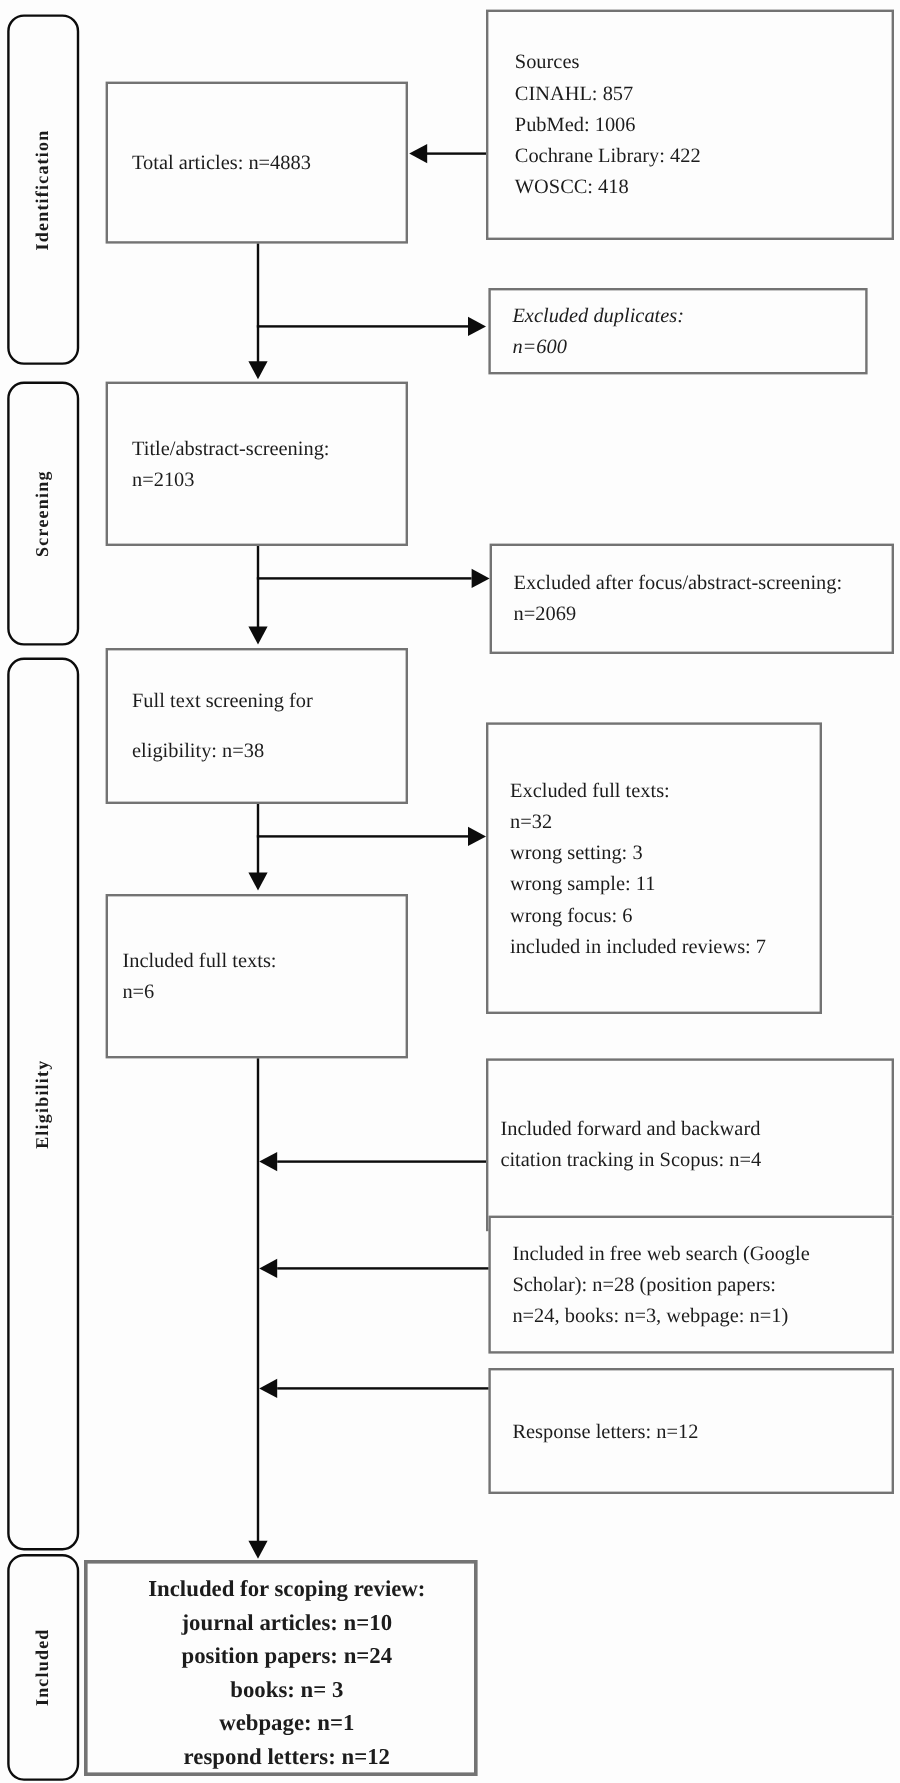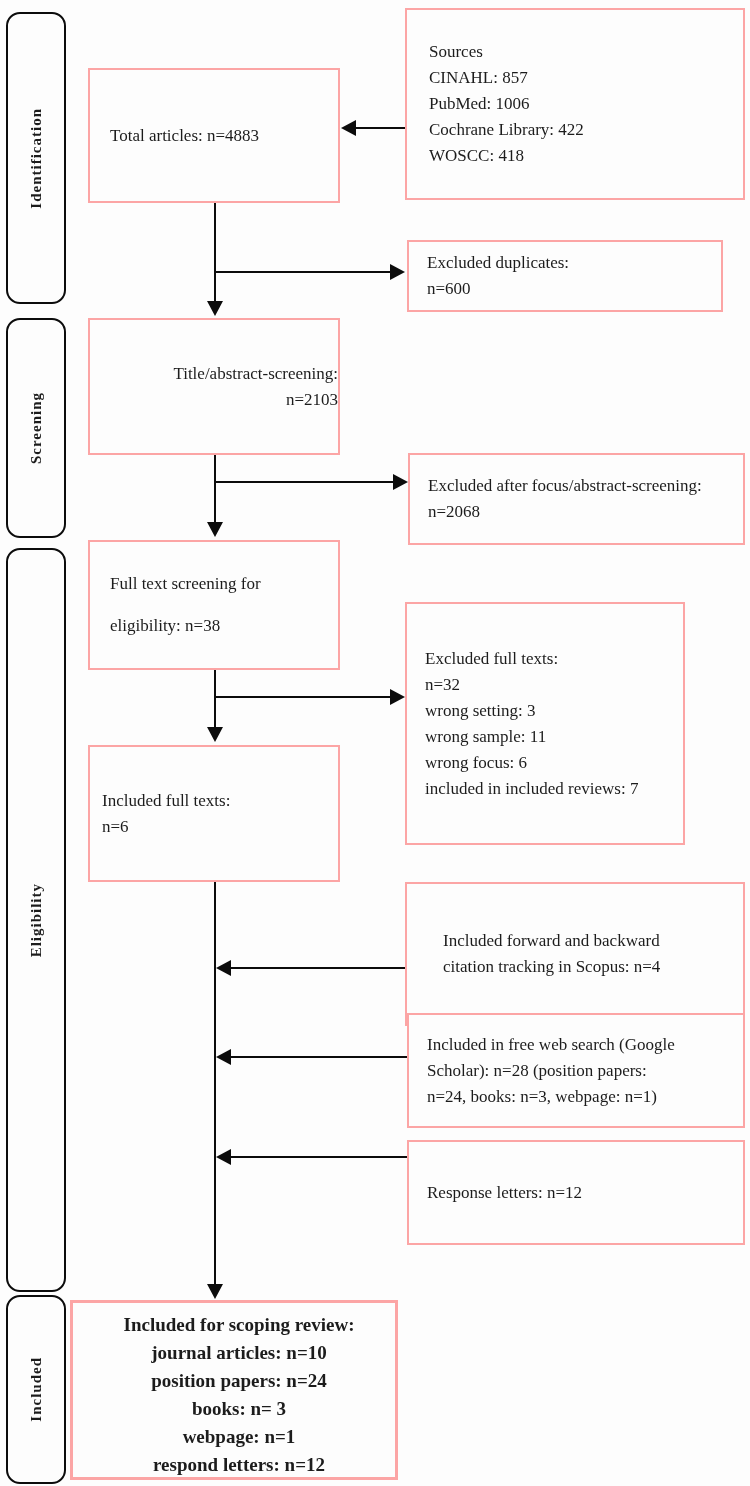--- a/index.html
+++ b/index.html
@@ -23,21 +23,21 @@
     writing-mode:vertical-rl;
     transform:rotate(180deg);
     font-size:15px;
     font-weight:600;
     letter-spacing:1px;
     white-space:nowrap;
   }
   
   .box{
     position:absolute;
-    border:2px solid #fca5a5;
+    border:2px solid #737373;
     background:#fdfdfd;
     display:flex;flex-direction:column;justify-content:center;
     font-size:17px;line-height:26px;
     box-sizing:border-box;
   }
   .box .ln{white-space:nowrap;}
   .box-bold{
     font-weight:bold;
     font-size:19px;line-height:28px;
     justify-content:flex-start;
@@ -67,21 +67,21 @@
     <span>Eligibility</span>
   </div>
   <div class="stage" style="left:6px;top:1295px;width:56px;height:185px;">
     <span>Included</span>
   </div>
 
   <div class="box" style="left:88px;top:68px;width:252px;height:135px;padding-left:20px;">
     <div class="ln">Total articles: n=4883</div>
   </div>
 
-  <div class="box" style="left:88px;top:318px;width:252px;height:137px;padding-left:20px;text-align:right;">
+  <div class="box" style="left:88px;top:318px;width:252px;height:137px;padding-left:20px;">
     <div class="ln">Title/abstract-screening:</div>
     <div class="ln">n=2103</div>
   </div>
 
   <div class="box" style="left:88px;top:540px;width:252px;height:130px;padding-left:20px;gap:16px;">
     <div class="ln">Full text screening for</div>
     <div class="ln">eligibility: n=38</div>
   </div>
 
   <div class="box" style="left:88px;top:745px;width:252px;height:137px;padding-left:12px;">
@@ -99,40 +99,40 @@
   </div>
 
   <div class="box" style="left:405px;top:8px;width:340px;height:192px;padding-left:22px;">
     <div class="ln">Sources</div>
     <div class="ln">CINAHL: 857</div>
     <div class="ln">PubMed: 1006</div>
     <div class="ln">Cochrane Library: 422</div>
     <div class="ln">WOSCC: 418</div>
   </div>
 
-  <div class="box" style="left:407px;top:240px;width:316px;height:72px;padding-left:18px;">
+  <div class="box" style="left:407px;top:240px;width:316px;height:72px;padding-left:18px;font-style:italic;">
     <div class="ln">Excluded duplicates:</div>
     <div class="ln">n=600</div>
   </div>
 
   <div class="box" style="left:408px;top:453px;width:337px;height:92px;padding-left:18px;">
     <div class="ln">Excluded after focus/abstract-screening:</div>
-    <div class="ln">n=2068</div>
+    <div class="ln">n=2069</div>
   </div>
 
   <div class="box" style="left:405px;top:602px;width:280px;height:243px;padding-left:18px;">
     <div class="ln">Excluded full texts:</div>
     <div class="ln">n=32</div>
     <div class="ln">wrong setting: 3</div>
     <div class="ln">wrong sample: 11</div>
     <div class="ln">wrong focus: 6</div>
     <div class="ln">included in included reviews: 7</div>
   </div>
 
-  <div class="box" style="left:405px;top:882px;width:340px;height:144px;padding-left:36px;font-family:Liberation Serif, serif;">
+  <div class="box" style="left:405px;top:882px;width:340px;height:144px;padding-left:10px;font-family:Liberation Serif, serif;">
     <div class="ln">Included forward and backward</div>
     <div class="ln">citation tracking in Scopus: n=4</div>
   </div>
 
   <div class="box" style="left:407px;top:1013px;width:338px;height:115px;padding-left:18px;">
     <div class="ln">Included in free web search (Google</div>
     <div class="ln">Scholar): n=28 (position papers:</div>
     <div class="ln">n=24, books: n=3, webpage: n=1)</div>
   </div>
 

